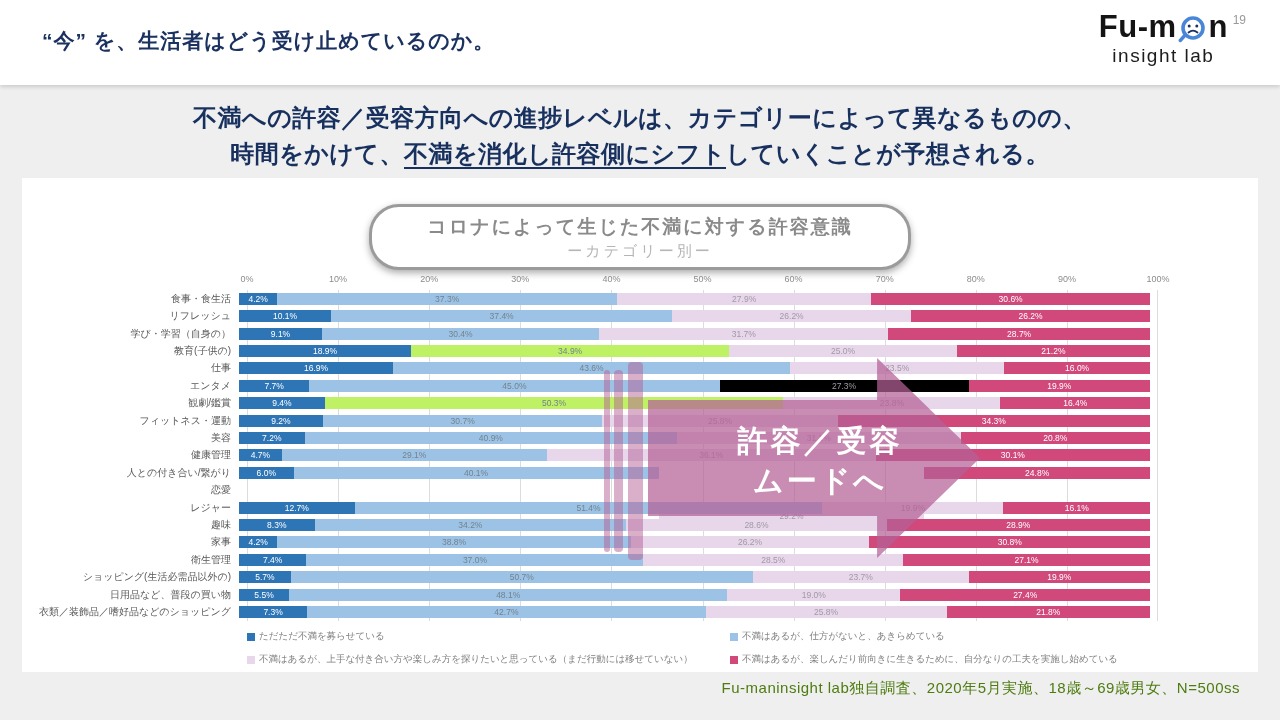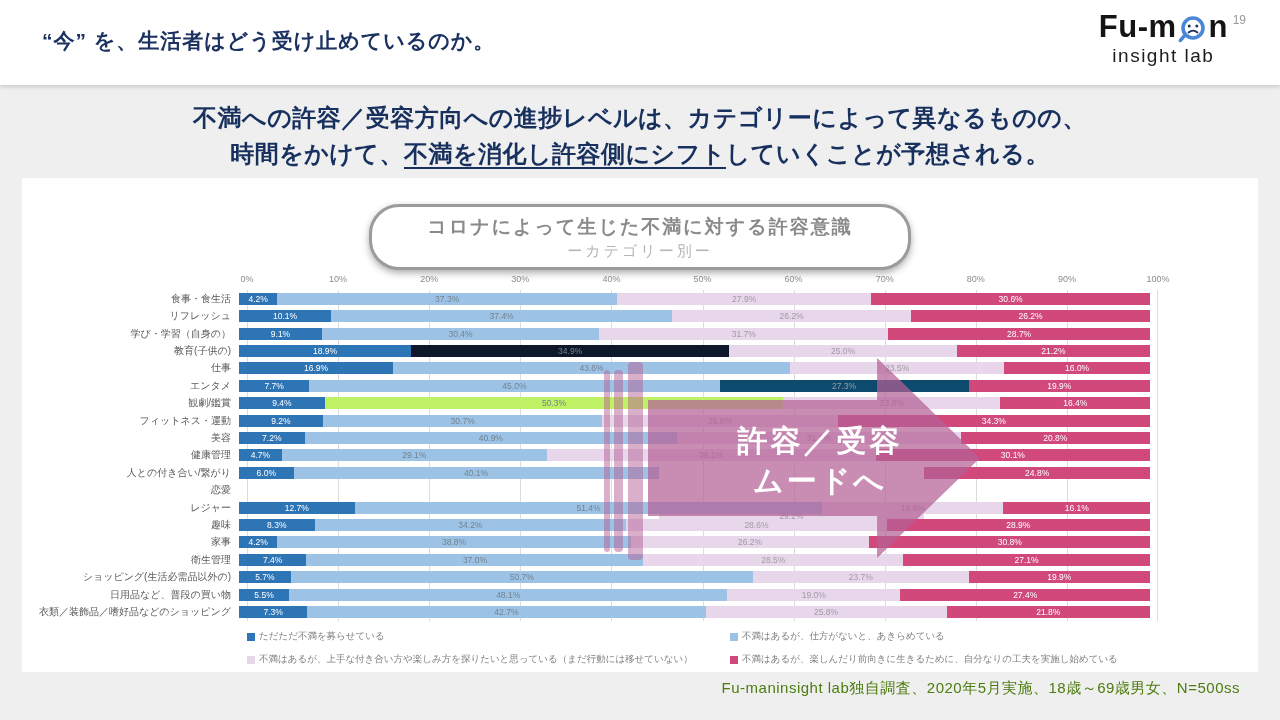--- a/index.html
+++ b/index.html
@@ -149,40 +149,40 @@
             <div class="seg" style="flex-grow: 9.1; background: rgb(46, 117, 182); color: rgb(255, 255, 255);">9.1%</div>
             <div class="seg" style="flex-grow: 30.4; background: rgb(156, 195, 229); color: rgb(116, 130, 143);">30.4%</div>
             <div class="seg" style="flex-grow: 31.7; background: rgb(232, 214, 235); color: rgb(160, 154, 164);">31.7%</div>
             <div class="seg" style="flex-grow: 28.7; background: rgb(208, 73, 122); color: rgb(255, 255, 255);">28.7%</div>
           </div>
         </div>
         <div class="row">
           <div class="cat">教育(子供の)</div>
           <div class="track">
             <div class="seg" style="flex-grow: 18.9; background: rgb(46, 117, 182); color: rgb(255, 255, 255);">18.9%</div>
-            <div class="seg" style="flex-grow: 34.9; background: #0f172a; color: rgb(116, 130, 143);">34.9%</div>
+            <div class="seg" style="flex-grow: 34.9; background: #bef264; color: rgb(116, 130, 143);">34.9%</div>
             <div class="seg" style="flex-grow: 25; background: rgb(232, 214, 235); color: rgb(160, 154, 164);">25.0%</div>
             <div class="seg" style="flex-grow: 21.2; background: rgb(208, 73, 122); color: rgb(255, 255, 255);">21.2%</div>
           </div>
         </div>
         <div class="row">
           <div class="cat">仕事</div>
           <div class="track">
             <div class="seg" style="flex-grow: 16.9; background: rgb(46, 117, 182); color: rgb(255, 255, 255);">16.9%</div>
             <div class="seg" style="flex-grow: 43.6; background: rgb(156, 195, 229); color: rgb(116, 130, 143);">43.6%</div>
             <div class="seg" style="flex-grow: 23.5; background: rgb(232, 214, 235); color: rgb(160, 154, 164);">23.5%</div>
             <div class="seg" style="flex-grow: 16; background: rgb(208, 73, 122); color: rgb(255, 255, 255);">16.0%</div>
           </div>
         </div>
         <div class="row">
           <div class="cat">エンタメ</div>
           <div class="track">
             <div class="seg" style="flex-grow: 7.7; background: rgb(46, 117, 182); color: rgb(255, 255, 255);">7.7%</div>
             <div class="seg" style="flex-grow: 45; background: rgb(156, 195, 229); color: rgb(116, 130, 143);">45.0%</div>
-            <div class="seg" style="flex-grow: 27.3; background: #0c4a6e; color: rgb(160, 154, 164);">27.3%</div>
+            <div class="seg" style="flex-grow: 27.3; background: #000000; color: rgb(160, 154, 164);">27.3%</div>
             <div class="seg" style="flex-grow: 19.9; background: rgb(208, 73, 122); color: rgb(255, 255, 255);">19.9%</div>
           </div>
         </div>
         <div class="row">
           <div class="cat">観劇/鑑賞</div>
           <div class="track">
             <div class="seg" style="flex-grow: 9.4; background: rgb(46, 117, 182); color: rgb(255, 255, 255);">9.4%</div>
             <div class="seg" style="flex-grow: 50.3; background: #bef264; color: rgb(116, 130, 143);">50.3%</div>
             <div class="seg" style="flex-grow: 23.8; background: rgb(232, 214, 235); color: rgb(160, 154, 164);">23.8%</div>
             <div class="seg" style="flex-grow: 16.4; background: rgb(208, 73, 122); color: rgb(255, 255, 255);">16.4%</div>

